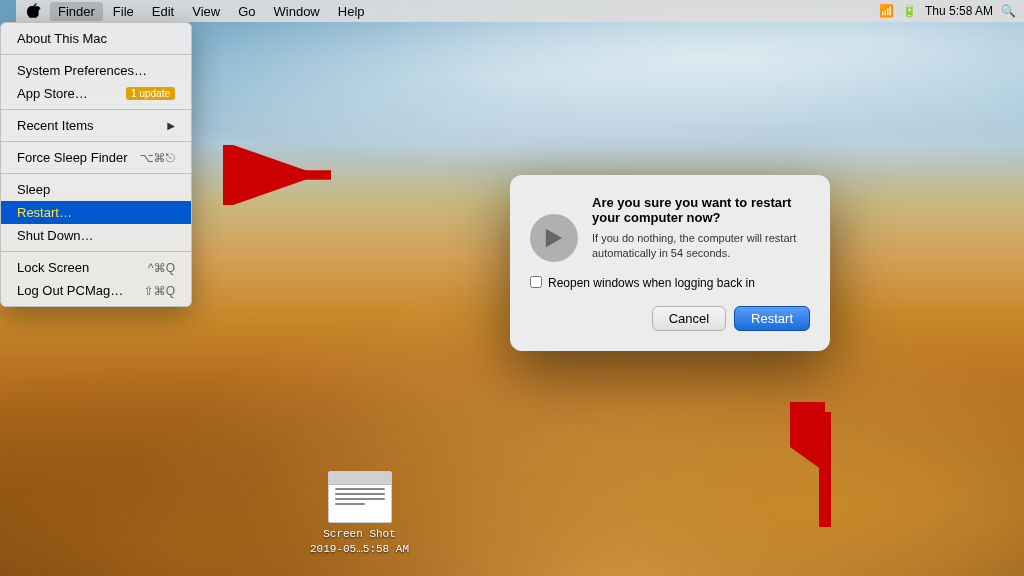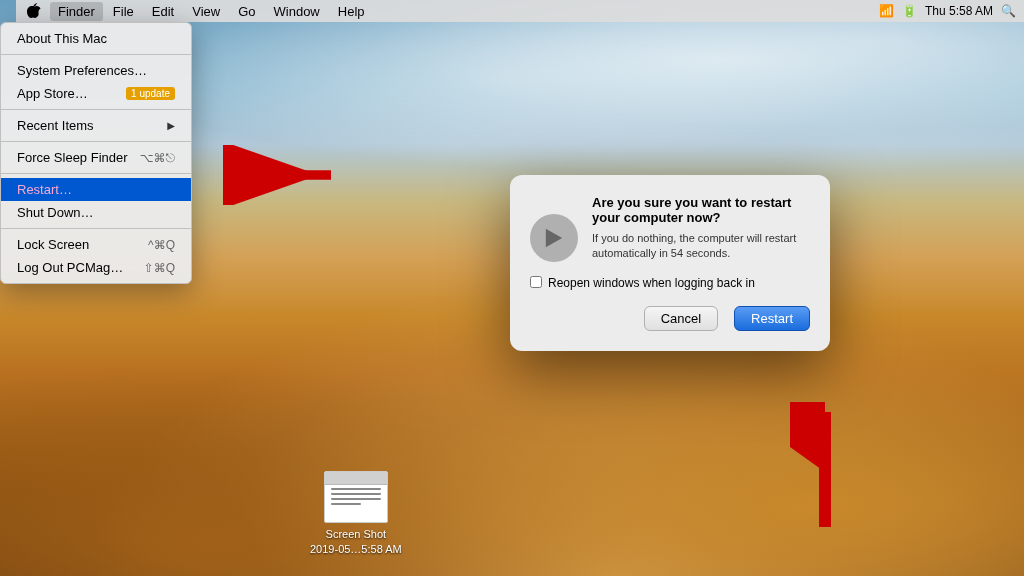--- a/index.html
+++ b/index.html
@@ -125,21 +125,21 @@
       padding: 4px 16px;
       font-size: 13px;
       color: #000;
       cursor: pointer;
       white-space: nowrap;
       min-height: 22px;
     }
 
     .menu-item:hover, .menu-item.highlighted {
       background: #0058d0;
-      color: #f9a8d4;
+      color: #fde047;
     }
 
     .menu-item .shortcut {
       color: #666;
       font-size: 12px;
     }
 
     .menu-separator {
       height: 1px;
       background: #c0c0c0;
@@ -232,21 +232,21 @@
     }
 
     .dialog-checkbox input[type="checkbox"] {
       width: 12px;
       height: 12px;
     }
 
     .dialog-buttons {
       display: flex;
       justify-content: flex-end;
-      gap: 16px;
+      gap: 8px;
     }
 
     .btn {
       padding: 4px 16px;
       font-size: 13px;
       border-radius: 6px;
       border: 1px solid #b0b0b0;
       cursor: pointer;
       min-width: 70px;
       text-align: center;
@@ -323,20 +323,21 @@
     }
 
     .icon-line:last-child { width: 60%; }
 
     .desktop-icon-label {
       color: #fff;
       font-size: 11px;
       text-align: center;
       text-shadow: 0 1px 2px rgba(0,0,0,0.8);
       line-height: 1.3;
+      font-family: Liberation Mono, monospace;
     }
   </style>
 </head>
 <body>
 
 <div class="desktop-bg"></div>
 <div class="sky-overlay"></div>
 <div class="dune-overlay"></div>
 
 <div class="menu-bar">
@@ -377,20 +378,23 @@
   <div class="menu-item">
     <span>Recent Items</span>
     <span class="arrow">▶</span>
   </div>
   <div class="menu-separator"></div>
   <div class="menu-item">
     <span>Force Sleep Finder</span>
     <span class="shortcut">⌥⌘⎋</span>
   </div>
   <div class="menu-separator"></div>
+  <div class="menu-item">
+    <span>Sleep</span>
+  </div>
   <div class="menu-item highlighted">
     <span>Restart…</span>
   </div>
   <div class="menu-item">
     <span>Shut Down…</span>
   </div>
   <div class="menu-separator"></div>
   <div class="menu-item">
     <span>Lock Screen</span>
     <span class="shortcut">^⌘Q</span>

